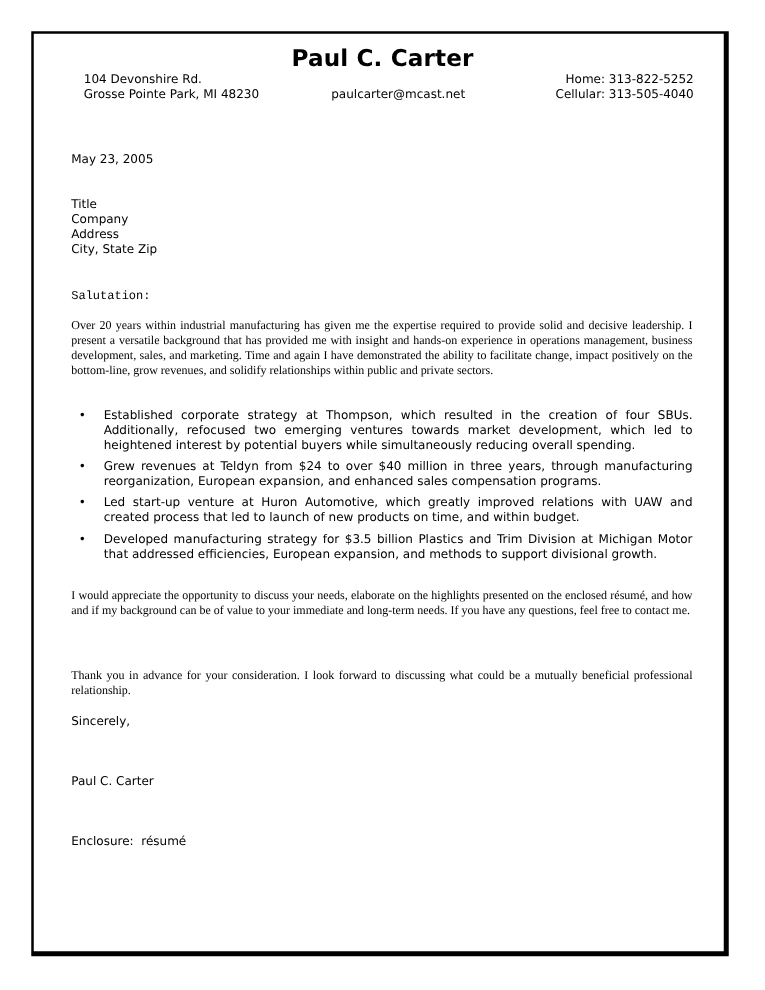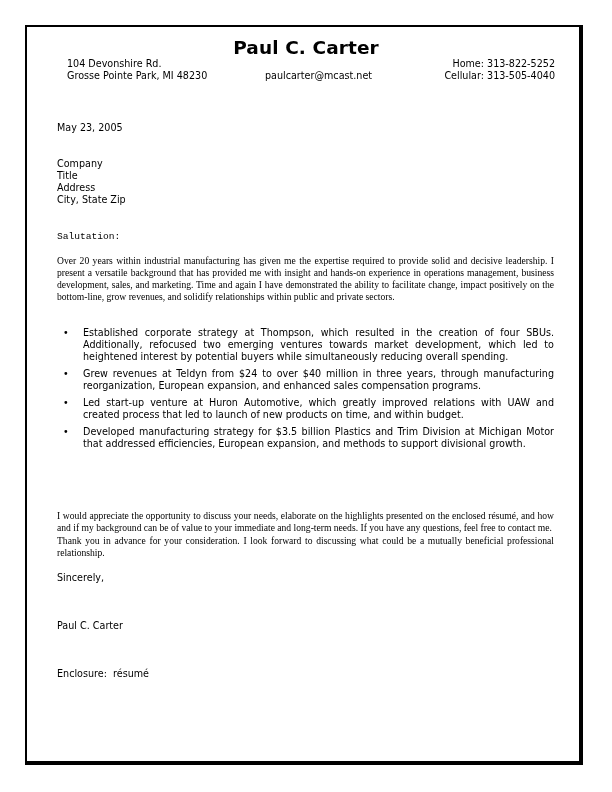--- a/index.html
+++ b/index.html
@@ -111,22 +111,22 @@
 <div class="contact-center small">paulcarter@mcast.net</div>
 
 <div class="contact-right small">
   <div>Home: 313-822-5252</div>
   <div>Cellular: 313-505-4040</div>
 </div>
 
 <div class="body-text" style="top:122px;">May 23, 2005</div>
 
 <div class="body-text line-block" style="top:158px;">
+  <div>Title</div>
   <div>Company</div>
-  <div>Title</div>
   <div>Address</div>
   <div>City, State Zip</div>
 </div>
 
 <div class="body-text" style="top:231px;font-family:Liberation Mono, monospace;">Salutation:</div>
 
 <div class="body-text justify" style="top:255px;">Over 20 years within industrial manufacturing has given me the expertise required to provide solid and decisive leadership. I present a versatile background that has provided me with insight and hands-on experience in operations management, business development, sales, and marketing. Time and again I have demonstrated the ability to facilitate change, impact positively on the bottom-line, grow revenues, and solidify relationships within public and private sectors.</div>
 
 <ul class="bullets">
   <li>
@@ -140,21 +140,21 @@
   <li>
     <span class="dot">•</span>
     <span>Led start-up venture at Huron Automotive, which greatly improved relations with UAW and created process that led to launch of new products on time, and within budget.</span>
   </li>
   <li>
     <span class="dot">•</span>
     <span>Developed manufacturing strategy for $3.5 billion Plastics and Trim Division at Michigan Motor that addressed efficiencies, European expansion, and methods to support divisional growth.</span>
   </li>
 </ul>
 
-<div class="body-text justify" style="top:510px;">I would appreciate the opportunity to discuss your needs, elaborate on the highlights presented on the enclosed résumé, and how and if my background can be of value to your immediate and long-term needs. If you have any questions, feel free to contact me.</div>
+<div class="body-text justify" style="top:471px;">I would appreciate the opportunity to discuss your needs, elaborate on the highlights presented on the enclosed résumé, and how and if my background can be of value to your immediate and long-term needs. If you have any questions, feel free to contact me.</div>
 
 <div class="body-text justify" style="top:535px;">Thank you in advance for your consideration. I look forward to discussing what could be a mutually beneficial professional relationship.</div>
 
 <div class="body-text" style="top:572px;">Sincerely,</div>
 
 <div class="body-text" style="top:620px;">Paul C. Carter</div>
 
 <div class="body-text" style="top:644px; white-space:pre;margin-top:24px;">Enclosure:  résumé</div>
 
 </body></html>

